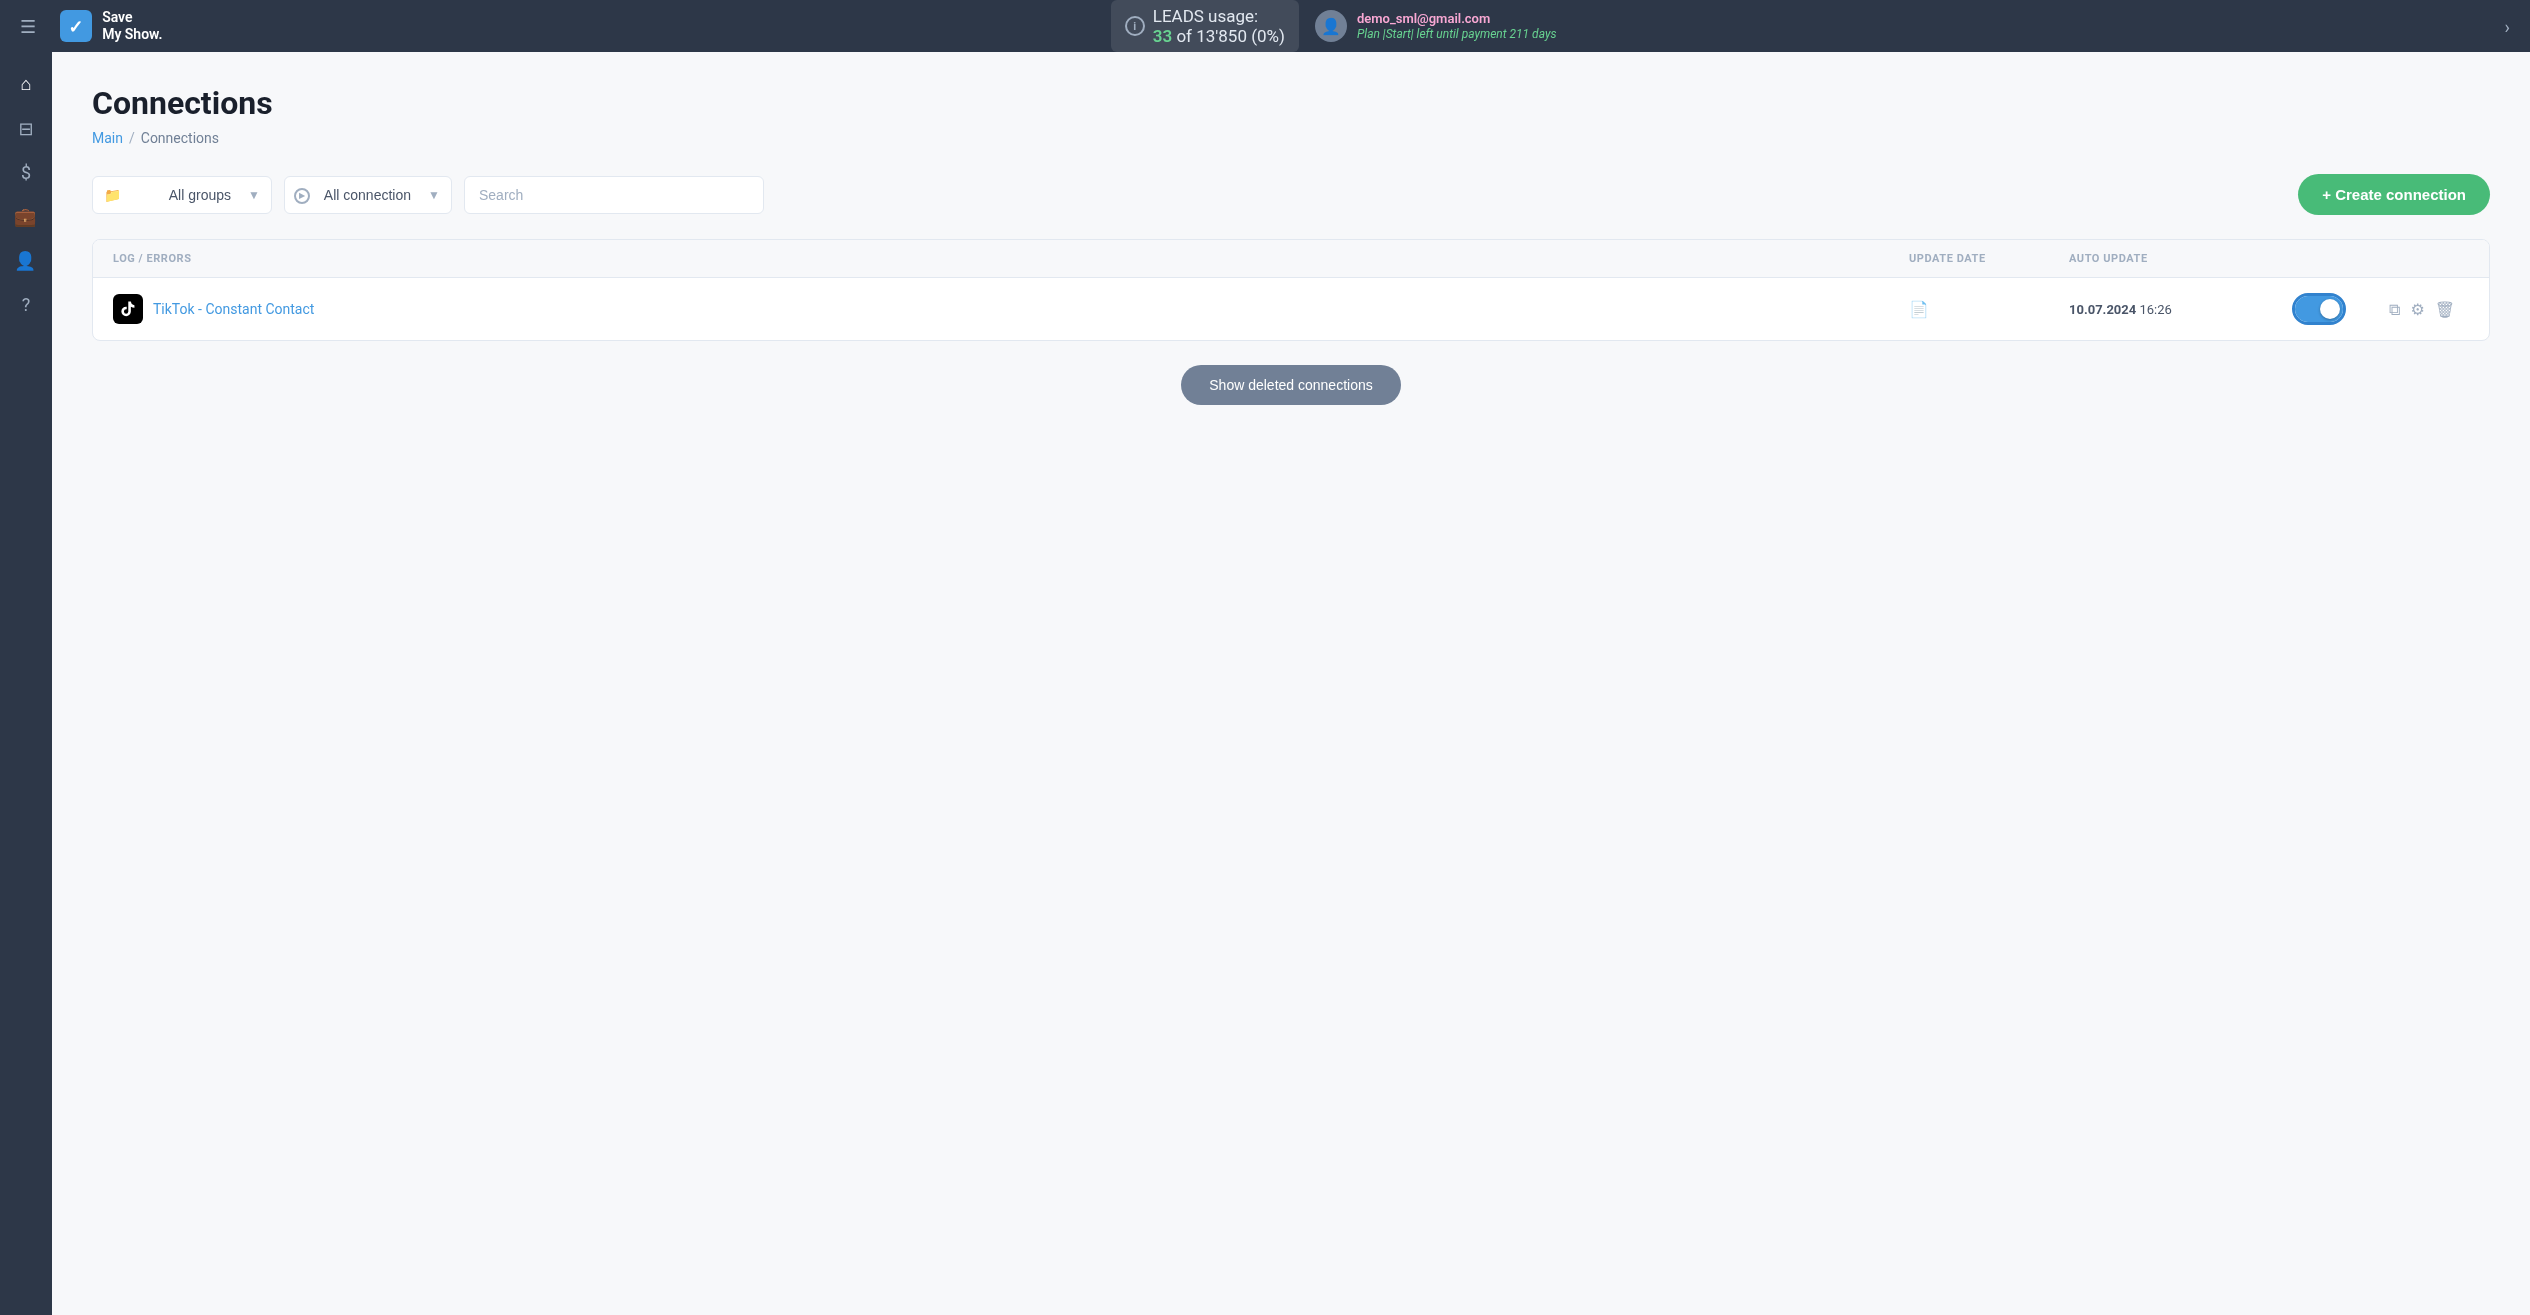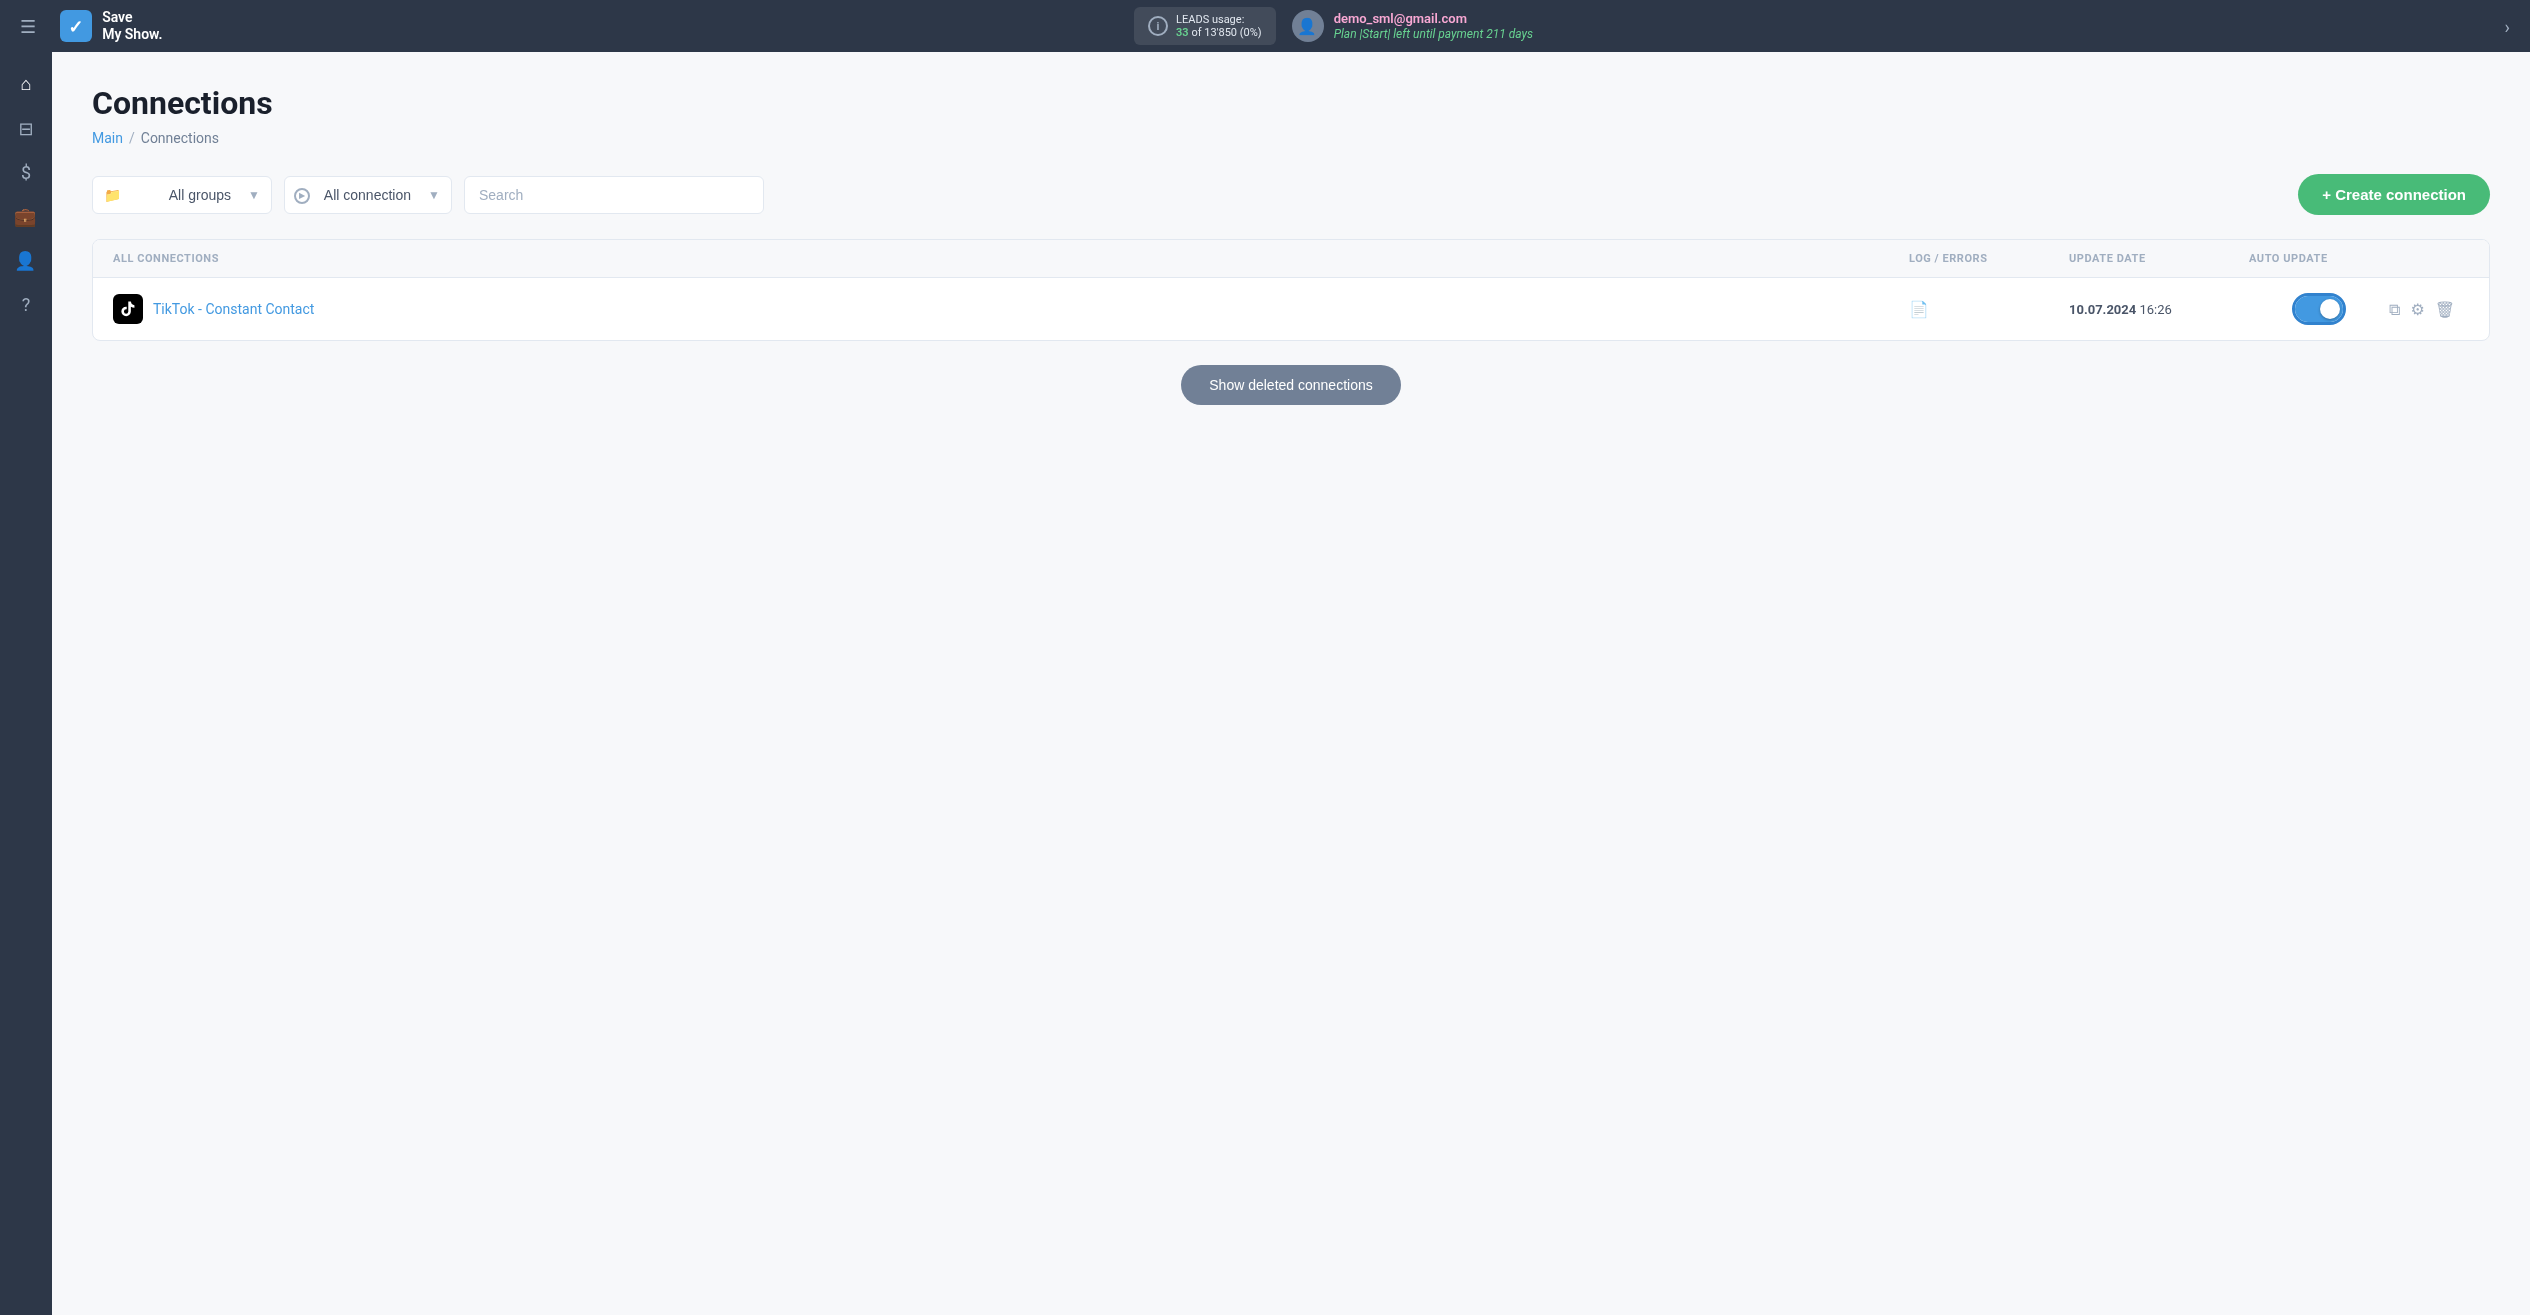--- a/index.html
+++ b/index.html
@@ -16,21 +16,21 @@
       flex-shrink: 0;
       justify-content: space-between;
     }
     .top-nav-left { display: flex; align-items: center; gap: 10px; cursor: pointer; }
     .logo-icon { width: 32px; height: 32px; background: #4299e1; border-radius: 6px; display: flex; align-items: center; justify-content: center; }
     .logo-check { color: white; font-size: 18px; font-weight: bold; }
     .logo-text { font-size: 14px; font-weight: 600; line-height: 1.2; color: white; }
     .top-nav-center { display: flex; align-items: center; gap: 16px; }
     .leads-usage-box { display: flex; align-items: center; gap: 8px; background: rgba(255,255,255,0.1); border-radius: 6px; padding: 6px 14px; }
     .info-icon { width: 20px; height: 20px; border-radius: 50%; border: 2px solid #a0aec0; display: flex; align-items: center; justify-content: center; font-size: 11px; color: #a0aec0; font-weight: bold; }
-    .leads-text { font-size: 11px; color: #e2e8f0; }
+    .leads-text { font-size: 17px; color: #e2e8f0; }
     .leads-count { color: #68d391; font-weight: 600; }
     .user-box { display: flex; align-items: center; gap: 10px; }
     .user-avatar { width: 32px; height: 32px; border-radius: 50%; background: #718096; display: flex; align-items: center; justify-content: center; }
     .user-avatar-icon { color: white; font-size: 16px; }
     .user-info { font-size: 13px; color: #e2e8f0; }
     .user-email { font-weight: 600; color: #f9a8d4; display: block; }
     .user-plan { color: #a0aec0; font-size: 12px; }
     .user-plan span { color: #68d391; font-style: italic; }
     .hamburger { color: #a0aec0; font-size: 18px; cursor: pointer; margin-right: 12px; }
     .chevron-right { color: #a0aec0; font-size: 18px; }
@@ -393,21 +393,20 @@
 
       <div class="search-wrapper">
         <input class="search-input" type="text" placeholder="Search" style="">
       </div>
 
       <button class="create-btn">+ Create connection</button>
     </div>
 
     <div class="table-container">
       <div class="table-header">
-        <div class="table-header-cell">ALL CONNECTIONS</div>
         <div class="table-header-cell">LOG / ERRORS</div>
         <div class="table-header-cell">UPDATE DATE</div>
         <div class="table-header-cell">AUTO UPDATE</div>
         <div class="table-header-cell"></div>
       </div>
 
       <div class="table-row">
         <div class="connection-name">
           <div class="tiktok-icon">
             <svg width="18" height="18" viewBox="0 0 24 24" fill="white">

